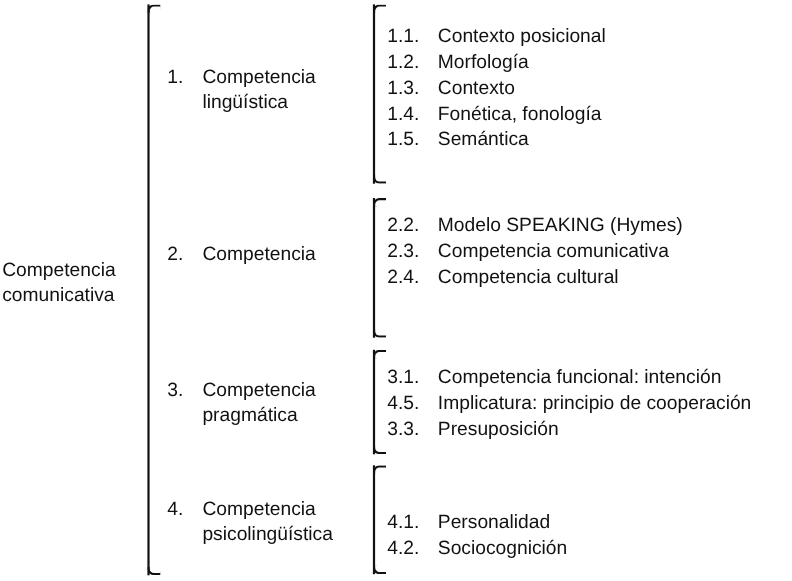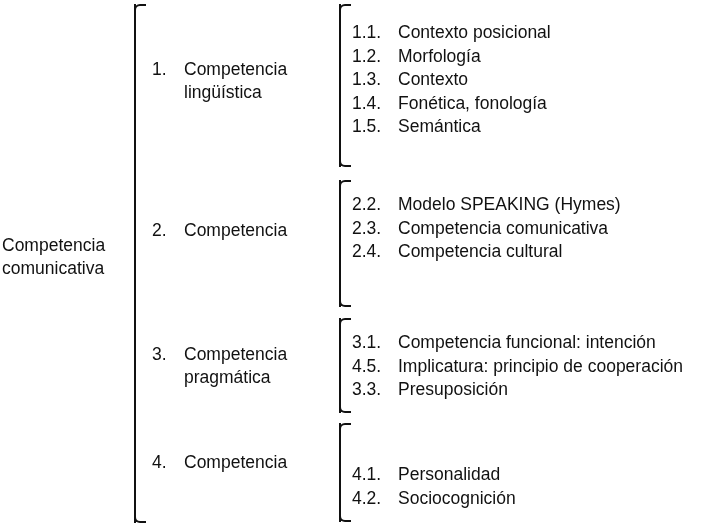--- a/index.html
+++ b/index.html
@@ -61,18 +61,19 @@
 <div class="bracket" style="left:339px; top:318px; height:95px;"></div>
 <div class="abs sub" style="top:331px;">
   <span class="sub-row"><span class="num">3.1.</span><span>Competencia funcional: intención</span></span>
   <span class="sub-row"><span class="num">4.5.</span><span>Implicatura: principio de cooperación</span></span>
   <span class="sub-row"><span class="num">3.3.</span><span>Presuposición</span></span>
 </div>
 
 <div class="abs cat" style="top:451px;">
   <span class="num">4.</span>
   <span class="txt">Competencia</span>
+  <span class="txt">psicolingüística</span>
 </div>
 <div class="bracket" style="left:339px; top:423px; height:99px;"></div>
 <div class="abs sub" style="top:463px;">
   <span class="sub-row"><span class="num">4.1.</span><span>Personalidad</span></span>
   <span class="sub-row"><span class="num">4.2.</span><span>Sociocognición</span></span>
 </div>
 
 </body></html>

